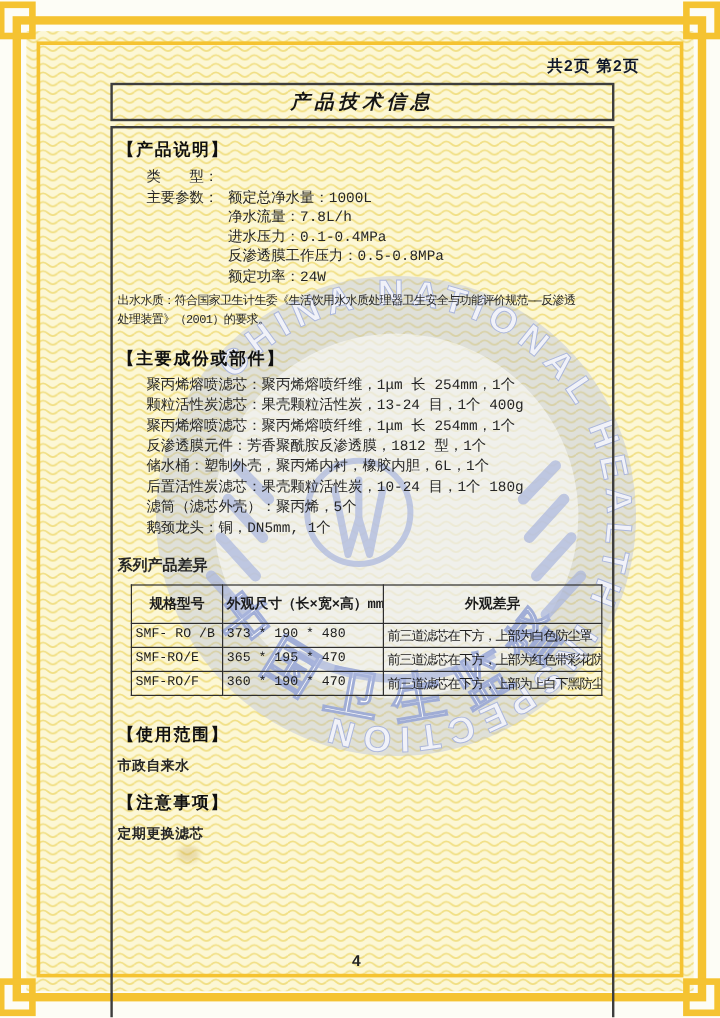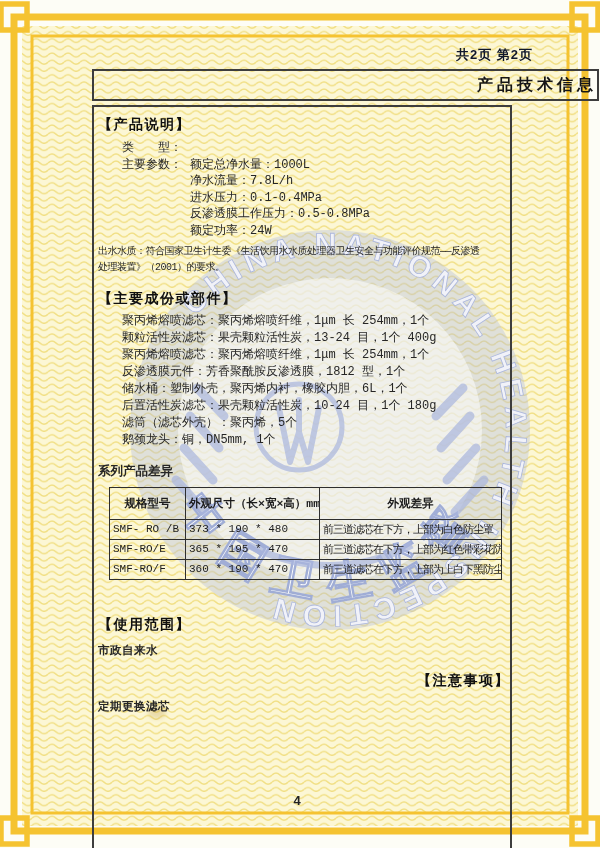--- a/index.html
+++ b/index.html
@@ -8,33 +8,33 @@
     background:#fdfdf6;
     font-family:"Liberation Sans","DejaVu Sans",sans-serif;
     color:#262626;
   }
   svg.layer{position:absolute;left:0;top:0;width:600px;height:848px;pointer-events:none;}
   .page-indicator{
     position:absolute;left:456px;top:46px;font-size:13px;font-weight:700;color:#0f172a;
     letter-spacing:1px;z-index:5;
   }
   .title-box{
-    position:absolute;left:92px;top:69px;width:507px;height:32px;z-index:5;
+    position:absolute;left:92px;top:69px;width:420px;height:32px;z-index:5;
     border:2px solid #3d3d3d;box-sizing:border-box;
-    display:flex;align-items:center;justify-content:flex-end;
+    display:flex;align-items:center;justify-content:center;font-style:italic;
   }
   .doc-title{font-size:16px;font-weight:700;letter-spacing:4px;color:#161616;}
   .content-box{
     position:absolute;left:92px;top:105px;width:420px;height:764px;z-index:5;
     border:2px solid #3d3d3d;box-sizing:border-box;font-family:Liberation Mono, monospace;
   }
   .sec-heading{font-size:14px;font-weight:700;letter-spacing:1.5px;color:#101010;margin:9px 0 0 4px;}
   .sec-heading.components{margin-top:14px;}
-  .sec-heading.usage{margin-top:36px;}
-  .sec-heading.notes{margin-top:14px;text-align:right;}
+  .sec-heading.usage{margin-top:24px;}
+  .sec-heading.notes{margin-top:14px;}
   .params{margin:6px 0 0 28px;font-size:12px;font-weight:500;}
   .param-row{display:flex;line-height:16.6px;white-space:nowrap;}
   .param-label{width:68px;flex:none;}
   .water{margin:4px 0 0 4px;font-size:10px;font-weight:500;line-height:16px;
          letter-spacing:-0.5px;white-space:nowrap;}
   .comp-list{list-style:none;margin:5px 0 0 28px;padding:0;font-size:12px;font-weight:500;}
   .comp-list li{line-height:17px;white-space:nowrap;}
   .series-label{margin:14px 0 0 4px;font-size:12.5px;font-weight:600;}
   table.spec{
     border-collapse:collapse;margin:7px 0 0 15px;table-layout:fixed;width:392px;

